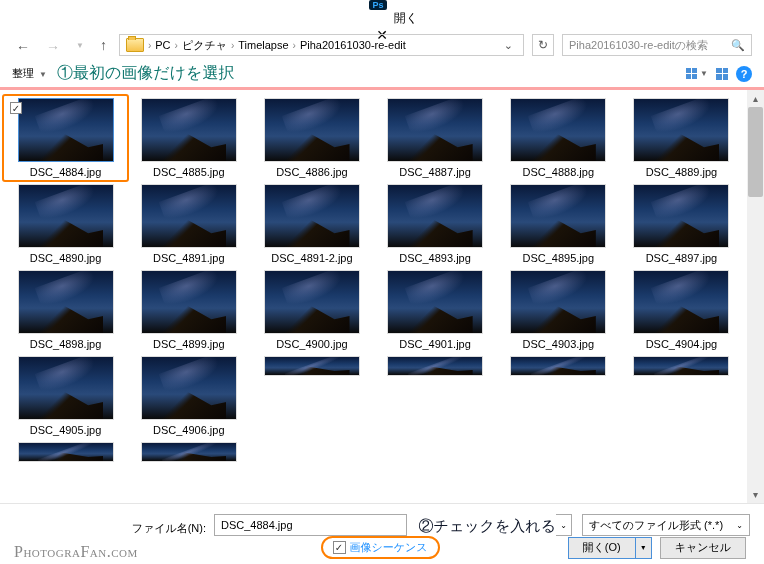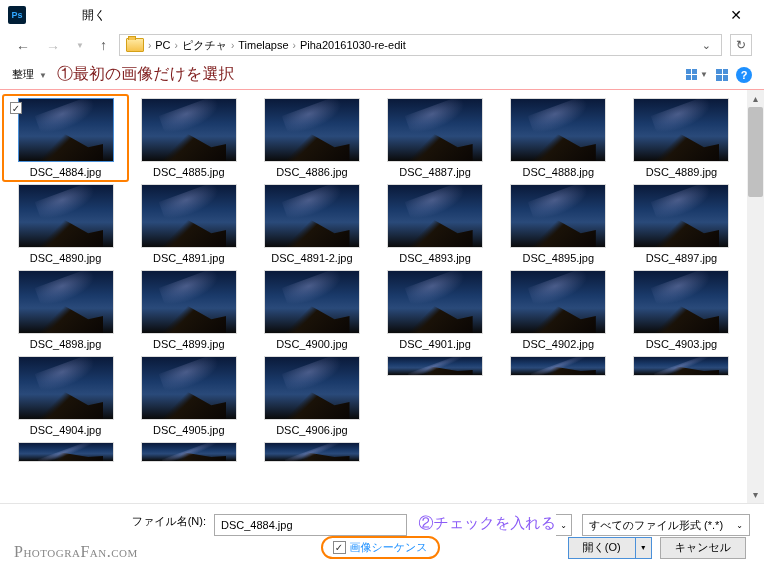--- a/index.html
+++ b/index.html
@@ -1,35 +1,35 @@
 <!DOCTYPE html>
 <html><head>
 <meta charset="utf-8">
 <style>
 * { box-sizing: border-box; margin: 0; padding: 0; }
 body { font-family: "Meiryo", "Yu Gothic", sans-serif; font-size: 12px; background: #fff; width: 764px; height: 564px; position: relative; overflow: hidden; }
-.titlebar { height: 30px; display: flex; align-items: center; padding: 0 8px; border-bottom: 0; }
+.titlebar { height: 30px; display: flex; align-items: center; padding: 0 8px; border-bottom: 0; flex-direction: column; }
 .titlebar .ps-icon { width: 18px; height: 18px; background: #001e36; display: flex; align-items: center; justify-content: center; color: #31a8ff; font-size: 9px; font-weight: bold; border-radius: 2px; margin-right: 8px; }
 .titlebar .title { flex: 1; margin-left: 48px; }
 .titlebar .close { width: 40px; text-align: center; font-size: 14px; }
 .navbar { height: 30px; display: flex; align-items: center; padding: 0 12px; gap: 8px; }
 .nav-arrow { font-size: 14px; color: #555; padding: 0 4px; }
 .nav-arrow.disabled { color: #bbb; }
 .folder-icon { width: 18px; height: 14px; background: linear-gradient(#ffe9a2, #f6c34d); border: 1px solid #d4a017; border-radius: 1px; position: relative; }
 .folder-icon::before { content: ''; position: absolute; top: -3px; left: 1px; width: 6px; height: 3px; background: #f6c34d; border: 1px solid #d4a017; border-bottom: none; }
 .breadcrumbs { flex: 1; border: 1px solid #ccc; height: 22px; display: flex; align-items: center; padding: 0 6px; gap: 2px; font-size: 11px; }
 .crumb-sep { color: #888; font-size: 10px; padding: 0 2px; }
 .crumb-down { color: #555; margin-left: auto; padding: 0 4px; }
 .refresh-btn { width: 22px; height: 22px; border: 1px solid #ccc; display: flex; align-items: center; justify-content: center; color: #555; }
 .search-box { width: 190px; height: 22px; border: 1px solid #ccc; display: flex; align-items: center; padding: 0 6px; color: #888; font-size: 11px; }
 .search-box .mag { margin-left: auto; color: #555; }
-.toolbar { height: 30px; display: flex; align-items: center; padding: 0 12px; border-bottom: 1px solid #fca5a5; }
+.toolbar { height: 30px; display: flex; align-items: center; padding: 0 12px; border-bottom: 3px solid #fca5a5; }
 .toolbar .organize { font-size: 11px; }
 .toolbar .organize .dd { font-size: 8px; color: #666; margin-left: 2px; }
-.annotation1 { color: #7f1d1d; font-size: 16px; margin-left: 10px; }
+.annotation1 { color: #0f766e; font-size: 16px; margin-left: 10px; }
 .toolbar .right-tools { margin-left: auto; display: flex; align-items: center; gap: 8px; }
 .view-icon { display: flex; gap: 1px; }
 .view-icon .sq { width: 5px; height: 5px; background: #4a90d9; }
 .view-icon .dd { font-size: 8px; color: #666; }
 .grid-icon { width: 12px; height: 12px; display: grid; grid-template-columns: 1fr 1fr; grid-template-rows: 1fr 1fr; gap: 1px; }
 .grid-icon .c { background: #4a90d9; }
 .help-icon { width: 16px; height: 16px; border-radius: 50%; background: #1e90ff; color: #fff; display: flex; align-items: center; justify-content: center; font-size: 11px; font-weight: bold; }
 .content { display: flex; height: 413px; }
 .file-grid { flex: 1; padding: 8px 6px; display: grid; grid-template-columns: repeat(6, 1fr); gap: 6px 4px; overflow: hidden; align-content: start; }
 .file-item { display: flex; flex-direction: column; align-items: center; text-align: center; position: relative; }
@@ -38,24 +38,24 @@
 .thumb::after { content: ''; position: absolute; top: 5px; left: 20%; right: 10%; height: 40%; background: radial-gradient(ellipse at 40% 30%, rgba(200, 200, 255, 0.3) 0%, transparent 60%); transform: rotate(-20deg); }
 .file-item.selected { border: 2px solid #ff7f00; border-radius: 3px; padding: 2px; margin: -4px; }
 .file-item.selected .thumb { border: 1px solid #4a90d9; }
 .file-item .fname { font-size: 11px; margin-top: 4px; white-space: nowrap; }
 .file-item .chk { position: absolute; top: 6px; left: 6px; width: 12px; height: 12px; background: #fff; border: 1px solid #888; display: flex; align-items: center; justify-content: center; font-size: 10px; color: #333; }
 .file-item.partial .thumb { height: 20px; }
 .scrollbar { width: 17px; background: #f0f0f0; position: relative; }
 .scrollbar .arrow { height: 17px; display: flex; align-items: center; justify-content: center; color: #666; font-size: 10px; }
 .scrollbar .thumb-sb { position: absolute; top: 17px; left: 1px; right: 1px; height: 90px; background: #c0c0c0; border-radius: 2px; }
 .footer { border-top: 1px solid #e5e5e5; padding: 10px 14px 8px; position: relative; }
-.row { display: flex; align-items: flex-start; margin-bottom: 0; }
+.row { display: flex; align-items: flex-end; margin-bottom: 0; }
 .fname-label { width: 200px; text-align: right; padding-right: 8px; font-size: 11px; }
 .fname-input { flex: 1; height: 22px; border: 1px solid #aaa; padding: 0 6px; font-size: 11px; }
-.annotation2 { color: #8b5cf6; font-size: 15px; margin-left: 12px; }
+.annotation2 { color: #0f172a; font-size: 15px; margin-left: 12px; }
 .fname-dd { width: 16px; height: 22px; border: 1px solid #aaa; border-left: none; display: flex; align-items: center; justify-content: center; font-size: 8px; }
 .filetype { width: 168px; height: 22px; border: 1px solid #aaa; margin-left: 10px; display: flex; align-items: center; padding: 0 6px; font-size: 11px; }
 .filetype .dd { margin-left: auto; font-size: 8px; }
 .row2 { display: flex; align-items: center; justify-content: flex-end; gap: 8px; padding-right: 4px; }
 .seq-check { display: flex; align-items: center; gap: 4px; color: #1e90ff; border: 2px solid #ff7f00; border-radius: 12px; padding: 2px 10px; margin-right: 120px; font-size: 11px; }
 .seq-check .box { width: 13px; height: 13px; border: 1px solid #888; display: flex; align-items: center; justify-content: center; font-size: 10px; color: #333; }
 .btn { height: 22px; border: 1px solid #aaa; background: #e9e9e9; padding: 0 14px; font-size: 11px; display: flex; align-items: center; }
 .btn.open { border-color: #4a90d9; }
 .btn-dd { width: 16px; height: 22px; border: 1px solid #4a90d9; border-left: none; display: flex; align-items: center; justify-content: center; font-size: 8px; background: #e9e9e9; }
 .watermark { position: absolute; left: 14px; bottom: 6px; font-size: 16px; color: #888; font-family: Georgia, serif; font-variant: small-caps; letter-spacing: 0.5px; }
@@ -80,20 +80,24 @@
     <span>PC</span>
     <span class="crumb-sep">›</span>
     <span>ピクチャ</span>
     <span class="crumb-sep">›</span>
     <span>Timelapse</span>
     <span class="crumb-sep">›</span>
     <span>Piha20161030-re-edit</span>
     <span class="crumb-down">⌄</span>
   </div>
   <div class="refresh-btn">↻</div>
+  <div class="search-box">
+    <span>Piha20161030-re-editの検索</span>
+    <span class="mag">🔍</span>
+  </div>
 </div>
 
 <div class="toolbar">
   <span class="organize"><span>整理</span> <span class="dd">▼</span></span>
   <span class="annotation1">①最初の画像だけを選択</span>
   <div class="right-tools">
     <div class="view-icon">
       <div style="display:grid;grid-template-columns:1fr 1fr;gap:1px">
           <span class="sq"></span>
           <span class="sq"></span>
@@ -171,24 +175,20 @@
         <div class="thumb"></div>
         <div class="fname">DSC_4899.jpg</div>
       </div>
       <div class="file-item">
         <div class="thumb"></div>
         <div class="fname">DSC_4900.jpg</div>
       </div>
       <div class="file-item">
         <div class="thumb"></div>
         <div class="fname">DSC_4901.jpg</div>
-      </div>
-      <div class="file-item">
-        <div class="thumb"></div>
-        <div class="fname">DSC_4902.jpg</div>
       </div>
       <div class="file-item">
         <div class="thumb"></div>
         <div class="fname">DSC_4903.jpg</div>
       </div>
       <div class="file-item">
         <div class="thumb"></div>
         <div class="fname">DSC_4904.jpg</div>
       </div>
       <div class="file-item">

